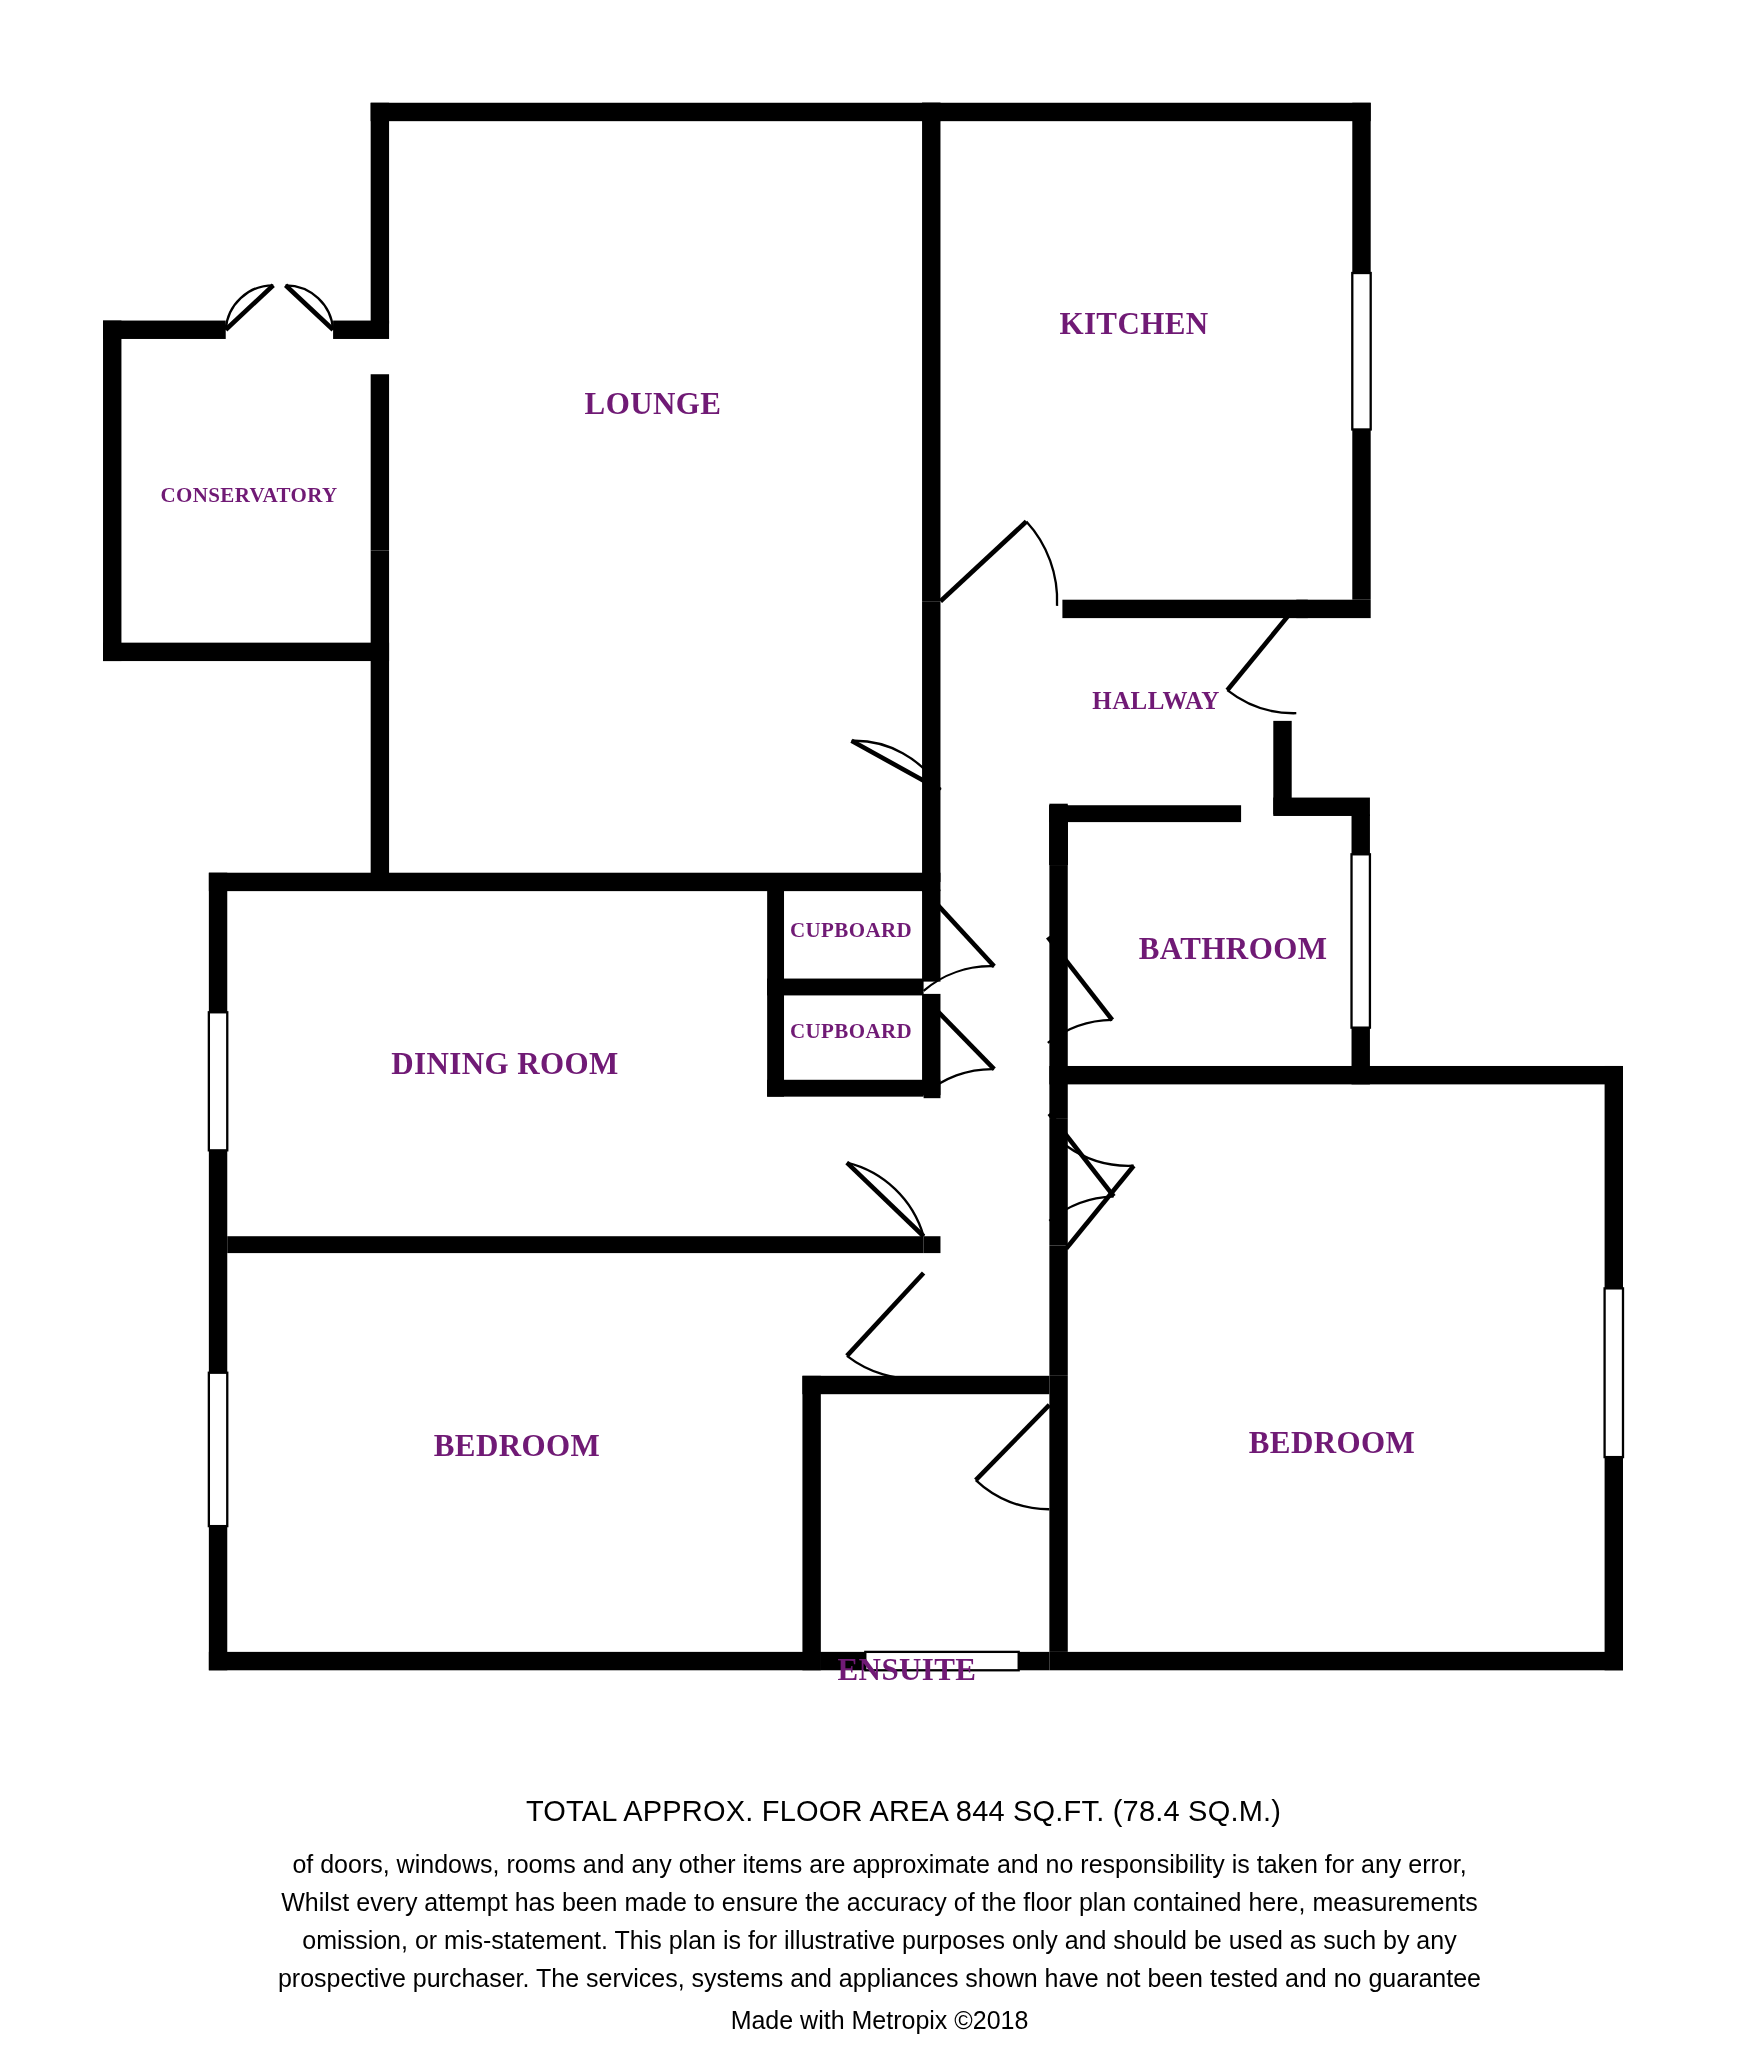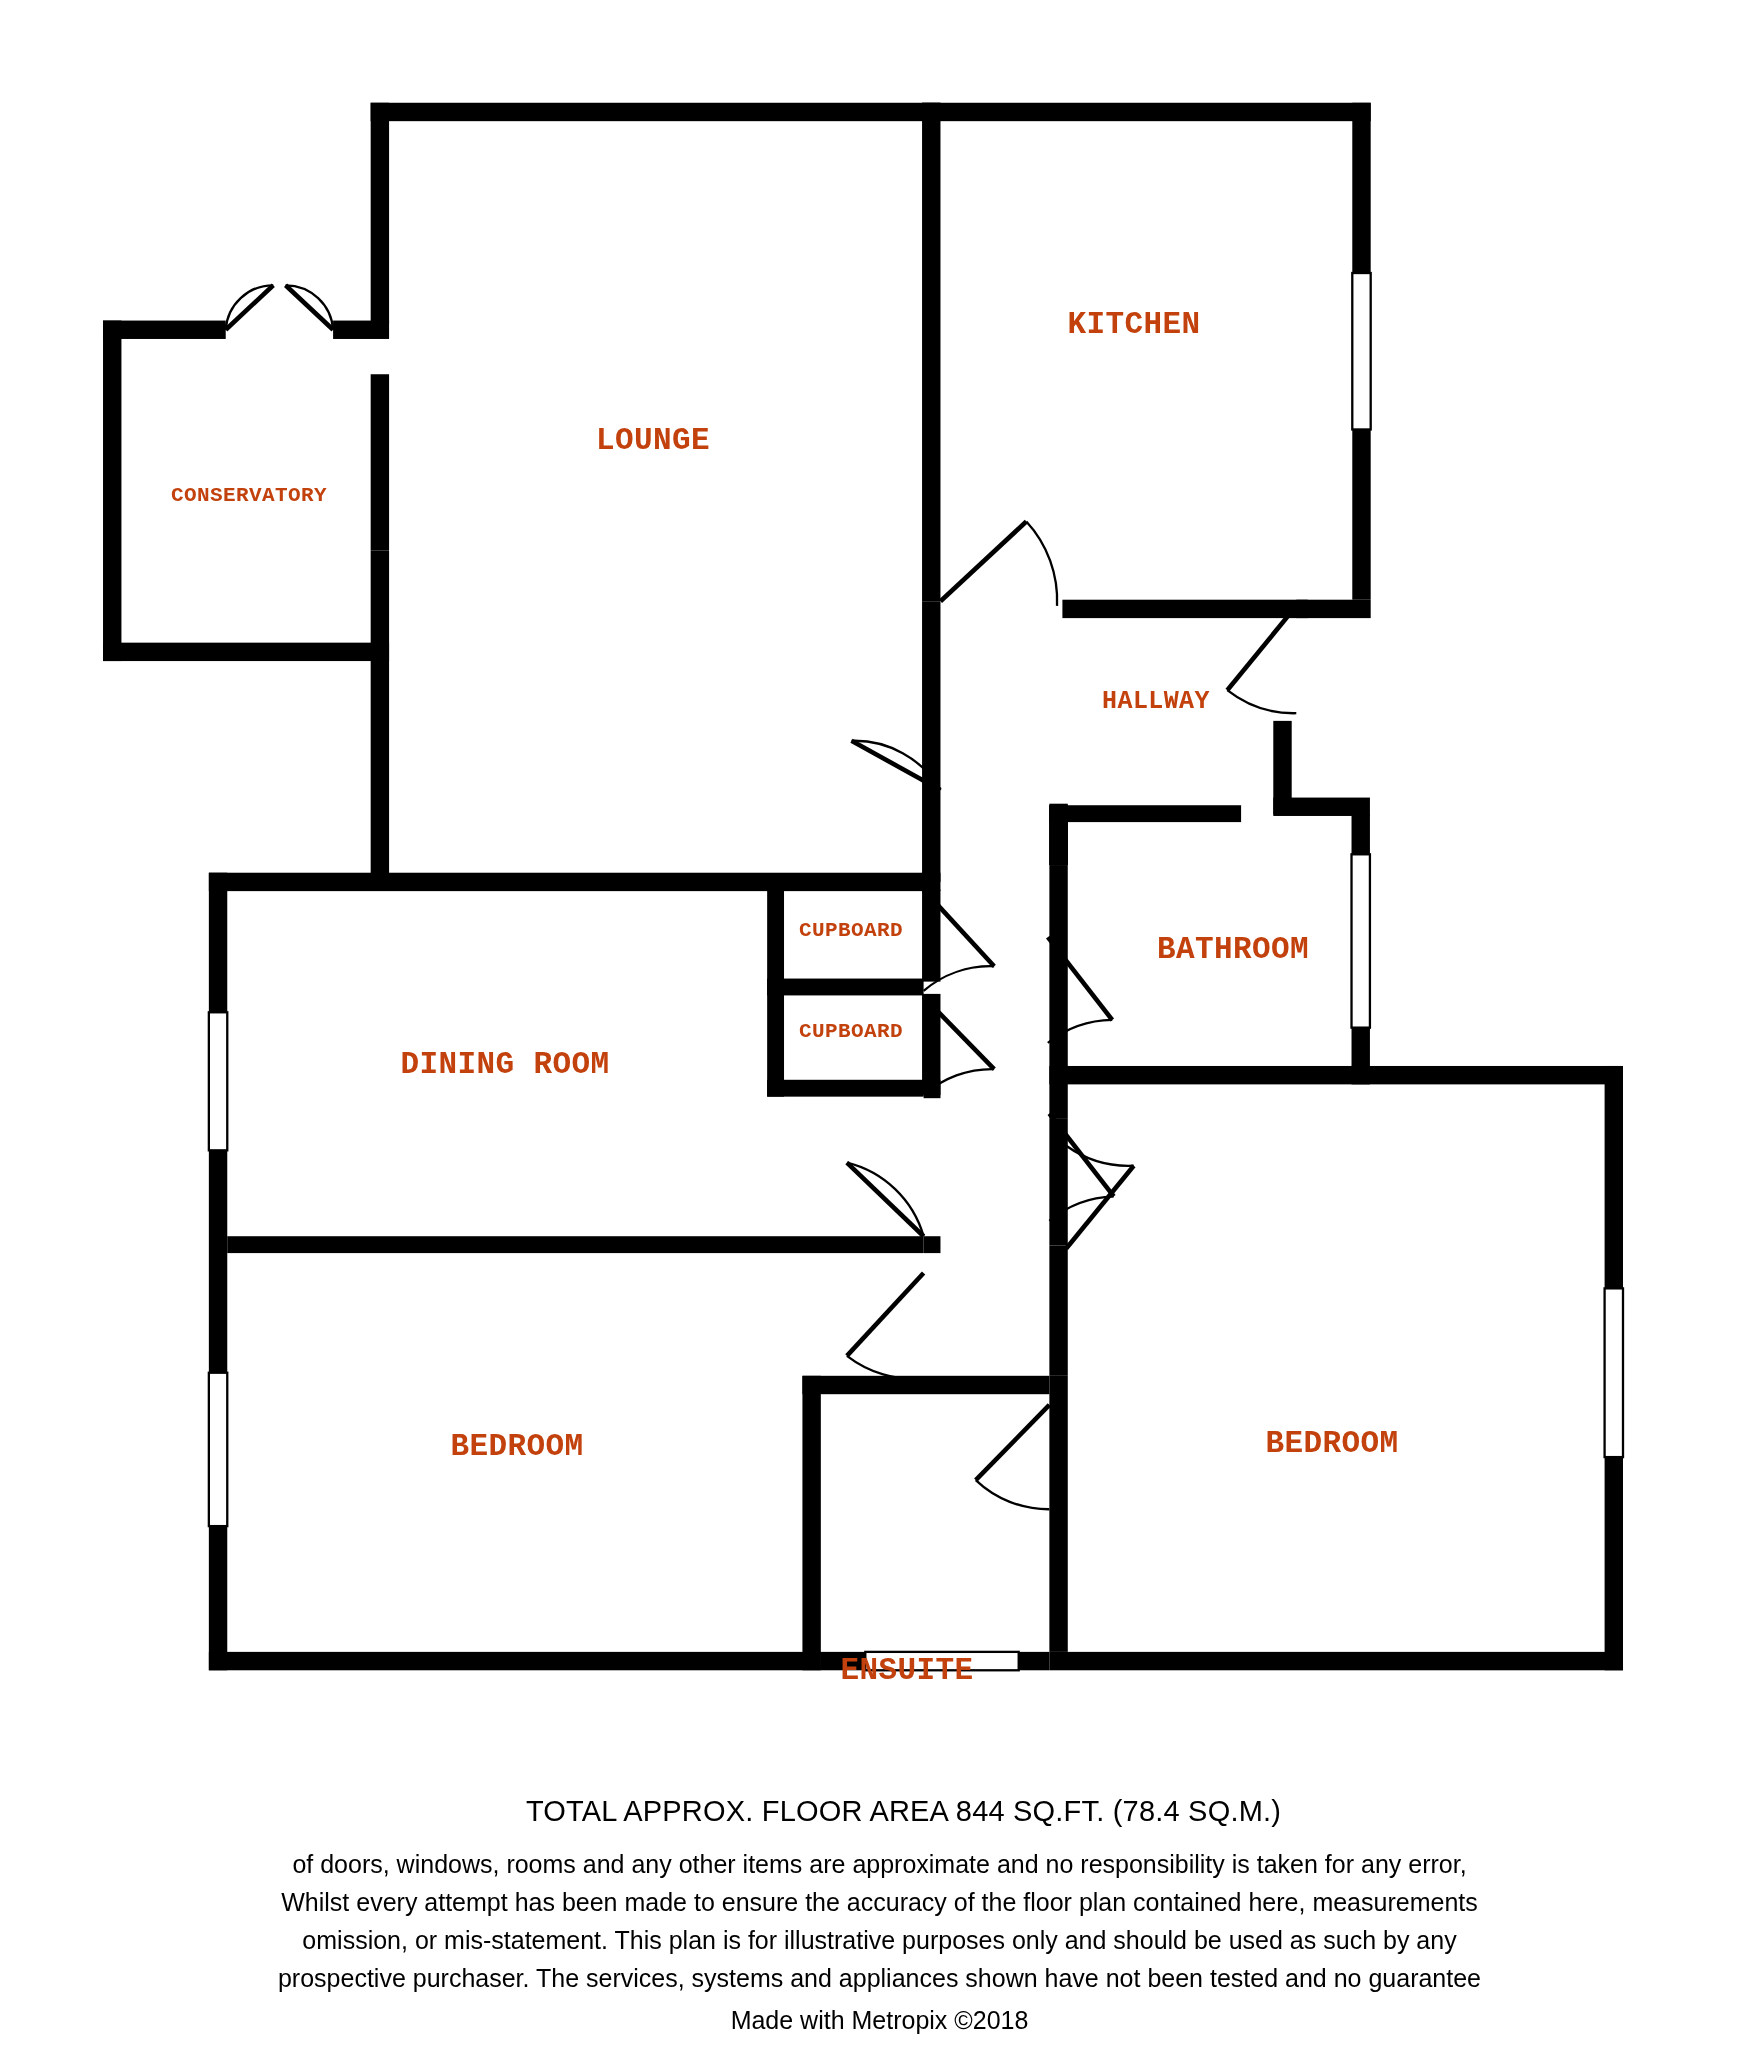--- a/index.html
+++ b/index.html
@@ -19,23 +19,23 @@
     width: 1759px;
     height: 2066px;
   }
   #plan-svg {
     position: absolute;
     left: 0;
     top: 0;
   }
   .room-label {
     position: absolute;
-    font-family: Liberation Mono, monospace;
+    font-family: Liberation Serif, serif;
     font-weight: bold;
-    color: #c2410c;
+    color: #701a75;
     white-space: nowrap;
     transform: translate(-50%, -50%);
     letter-spacing: 0.4px;
   }
   .label-lg { font-size: 31px; }
   .label-md { font-size: 25px; }
   .label-sm { font-size: 21px; font-weight: bold; }
   #footer {
     position: absolute;
     left: 0;
@@ -226,21 +226,21 @@
 
       <g>
         <path d="M1368 1832 L 1272 1930" stroke-width="6"></path>
         <path d="M1272 1930 A 138 138 0 0 0 1368 1968" stroke-width="3"></path>
       </g>
     </g>
   </svg>
 
   <div class="room-label label-sm" style="left:249px; top:495px;">CONSERVATORY</div>
 
-  <div class="room-label label-lg" style="left:653px; top:440px;">LOUNGE</div>
+  <div class="room-label label-lg" style="left:653px; top:404px;">LOUNGE</div>
 
   <div class="room-label label-lg" style="left:1134px; top:324px;">KITCHEN</div>
 
   <div class="room-label label-md" style="left:1124px; top:701px;margin-left:32px;">HALLWAY</div>
 
   <div class="room-label label-lg" style="left:1233px; top:949px;">BATHROOM</div>
 
   <div class="room-label label-sm" style="left:851px; top:930px;">CUPBOARD</div>
 
   <div class="room-label label-sm" style="left:851px; top:1031px;">CUPBOARD</div>

